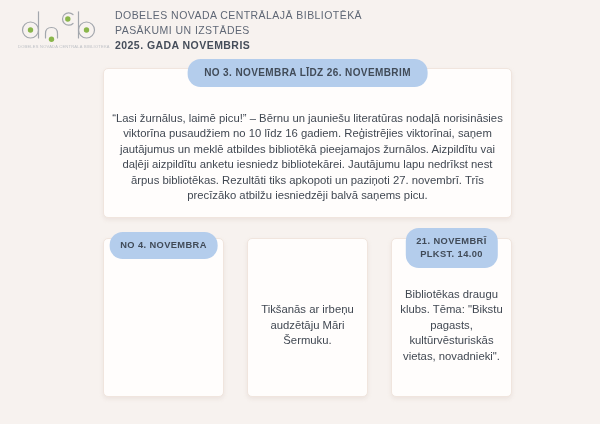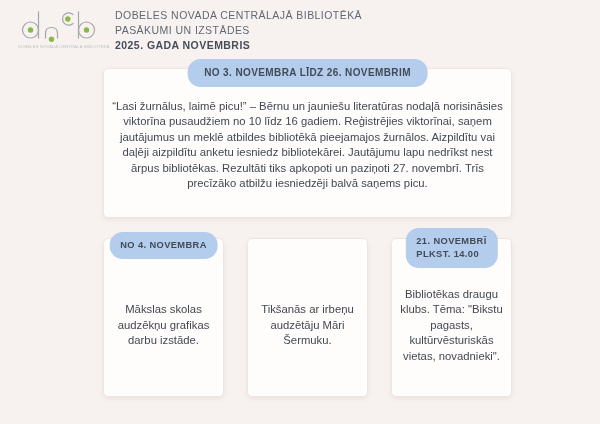--- a/index.html
+++ b/index.html
@@ -22,42 +22,42 @@
   .head-line{
     font-size:10.5px;line-height:15px;letter-spacing:.45px;
     color:#5f6775;text-transform:uppercase;
   }
   .head-line.bold{font-weight:bold;color:#454d5a;}
 
   
   .badge{
     position:absolute;left:50%;transform:translateX(-50%);
     background:#b4cdec;border-radius:13px;
-    color:#414b58;font-weight:bold;
+    color:#414b58;font-weight:bold;text-align:center;
     letter-spacing:.4px;white-space:nowrap;
     z-index:2;
   }
   .main-badge{
     top:-10px;font-size:10px;line-height:14px;padding:7px 17px;
   }
   .card-badge{
     top:-11px;font-size:9.3px;line-height:13.5px;padding:6.5px 11px;
   }
   .row .card:nth-child(1) .card-badge{top:-7px;}
   .badge-line{display:block;}
 
   
   .main-card{
     position:absolute;left:103px;top:68px;width:409px;height:150px;
     background:#fffdfc;border:1px solid #f0e5de;border-radius:5px;
     box-shadow:0 2px 4px rgba(190,160,150,.18);
     box-sizing:border-box;
   }
   .main-desc{
-    margin:0 auto;max-width:398px;
+    margin:12px auto;max-width:398px;
     padding-top:30px;
     font-size:11.3px;line-height:15.4px;color:#414852;
     text-align:center;
   }
   .row{
     position:absolute;left:103px;top:238px;width:409px;height:159px;
     display:flex;gap:23px;
   }
   .card{
     position:relative;flex:1;
@@ -108,21 +108,20 @@
     <p class="main-desc">“Lasi žurnālus, laimē picu!” – Bērnu un jauniešu literatūras nodaļā norisināsies viktorīna pusaudžiem no 10 līdz 16 gadiem. Reģistrējies viktorīnai, saņem jautājumus un meklē atbildes bibliotēkā pieejamajos žurnālos. Aizpildītu vai daļēji aizpildītu anketu iesniedz bibliotekārei. Jautājumu lapu nedrīkst nest ārpus bibliotēkas. Rezultāti tiks apkopoti un paziņoti 27. novembrī. Trīs precīzāko atbilžu iesniedzēji balvā saņems picu.</p>
   </section>
 
   <section class="row">
 
     <div class="card">
       <div class="badge card-badge">
         <span class="badge-line">NO 4. NOVEMBRA</span>
         <span class="badge-line"></span>
       </div>
-      <p class="card-desc">Mākslas skolas audzēkņu grafikas darbu izstāde.</p>
     </div>
 
     <div class="card">
       <p class="card-desc">Tikšanās ar irbeņu audzētāju Māri Šermuku.</p>
     </div>
 
     <div class="card">
       <div class="badge card-badge">
         <span class="badge-line">21. NOVEMBRĪ</span>
         <span class="badge-line">PLKST. 14.00</span>

